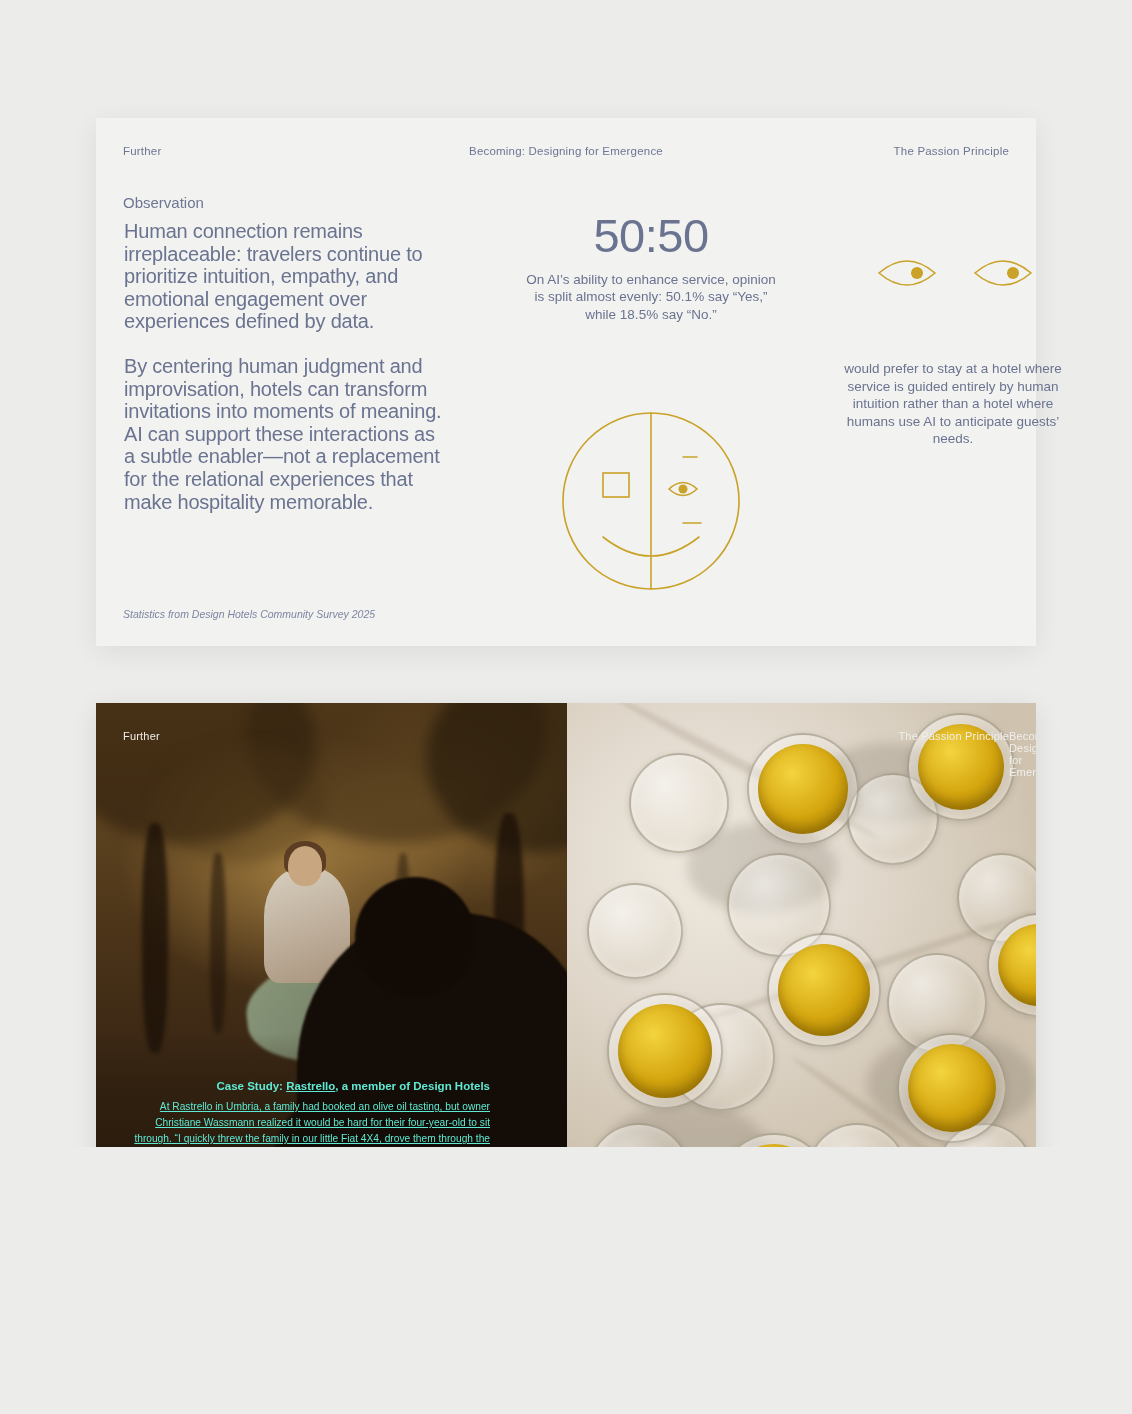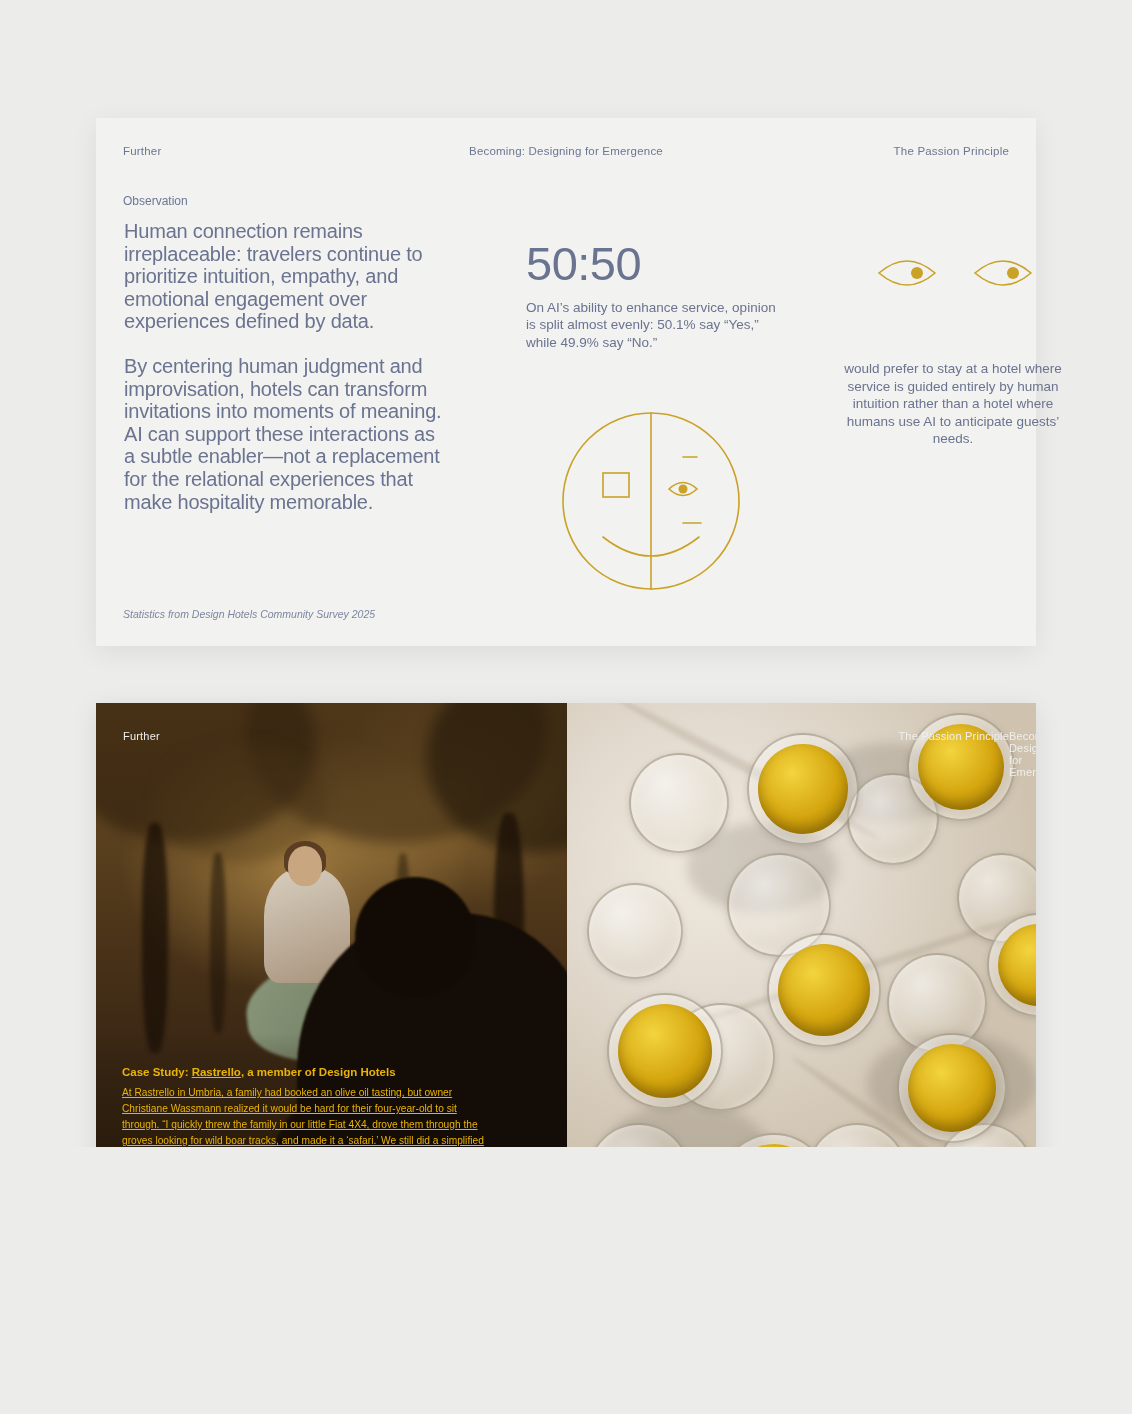--- a/index.html
+++ b/index.html
@@ -34,21 +34,21 @@
     letter-spacing: 0.2px;
   }
   .hdr-left { left: 27px; }
   .hdr-mid  { left: 50%; transform: translateX(-50%); }
   .hdr-right{ right: 27px; }
 
   .label-observation {
     position: absolute;
     left: 27px;
     top: 76px;
-    font-size: 12px;
+    font-size: 15px;
     color: #6d7693;
   }
   .leftcol {
     position: absolute;
     left: 28px;
     top: 102px;
     width: 320px;
     color: #6a7390;
     font-size: 20px;
     line-height: 22.6px;
@@ -63,22 +63,23 @@
     bottom: 26px;
     font-size: 10.5px;
     color: #7d86a1;
     font-style: italic;
   }
 
   
   .midcol {
     position: absolute;
     left: 430px;
-    top: 120px;
+    top: 92px;
     width: 250px;
+    text-align: center;
   }
   .bignum {
     font-size: 47px;
     color: #6a7390;
     letter-spacing: -0.5px;
     line-height: 1.1;
     font-weight: 400;
   }
   .midcol .caption {
     margin-top: 9px;
@@ -268,24 +269,25 @@
     letter-spacing: 0.2px;
     z-index: 6;
   }
   .s2-hdr-left { left: 27px; }
   .s2-hdr-mid { left: 471px; transform: translateX(-50%); }
   .s2-hdr-right { right: 27px; }
 
   .casestudy {
     position: absolute;
     left: 26px;
-    bottom: 36px;
+    bottom: 22px;
     width: 368px;
     z-index: 6;
-    color: #eab308;
+    color: #5eead4;
+    text-align: right;
   }
   .cs-title {
     font-size: 11.5px;
     font-weight: bold;
     margin-bottom: 7px;
   }
   .cs-title u { text-decoration: underline; }
   .cs-body {
     font-size: 10.2px;
     line-height: 16px;
@@ -307,21 +309,21 @@
 
     <div class="leftcol">
       <p>Human connection remains irreplaceable: travelers continue to prioritize intuition, empathy, and emotional engagement over experiences defined by data.</p>
       <p>By centering human judgment and improvisation, hotels can transform invitations into moments of meaning. AI can support these interactions as a subtle enabler—not a replacement for the relational experiences that make hospitality memorable.</p>
     </div>
 
     <div class="footnote">Statistics from Design Hotels Community Survey 2025</div>
 
     <div class="midcol">
       <div class="bignum">50:50</div>
-      <div class="caption">On AI’s ability to enhance service,  opinion is split almost evenly: 50.1% say “Yes,” while 49.9% say “No.”</div>
+      <div class="caption">On AI’s ability to enhance service,  opinion is split almost evenly: 50.1% say “Yes,” while 18.5% say “No.”</div>
     </div>
 
     <svg class="face-svg" viewBox="0 0 200 200">
       <g fill="none" stroke="#c9a227" stroke-width="1.6" stroke-linecap="round">
         <circle cx="100" cy="100" r="88"></circle>
         <line x1="100" y1="12" x2="100" y2="188"></line>
         <rect x="52" y="72" width="26" height="24"></rect>
         <path d="M118 88 q14 -13 28 0 q-14 13 -28 0 z"></path>
         <circle cx="132" cy="88" r="4.5" fill="#c9a227" stroke="none"></circle>
         <path d="M52 136 q48 38 96 0"></path>

